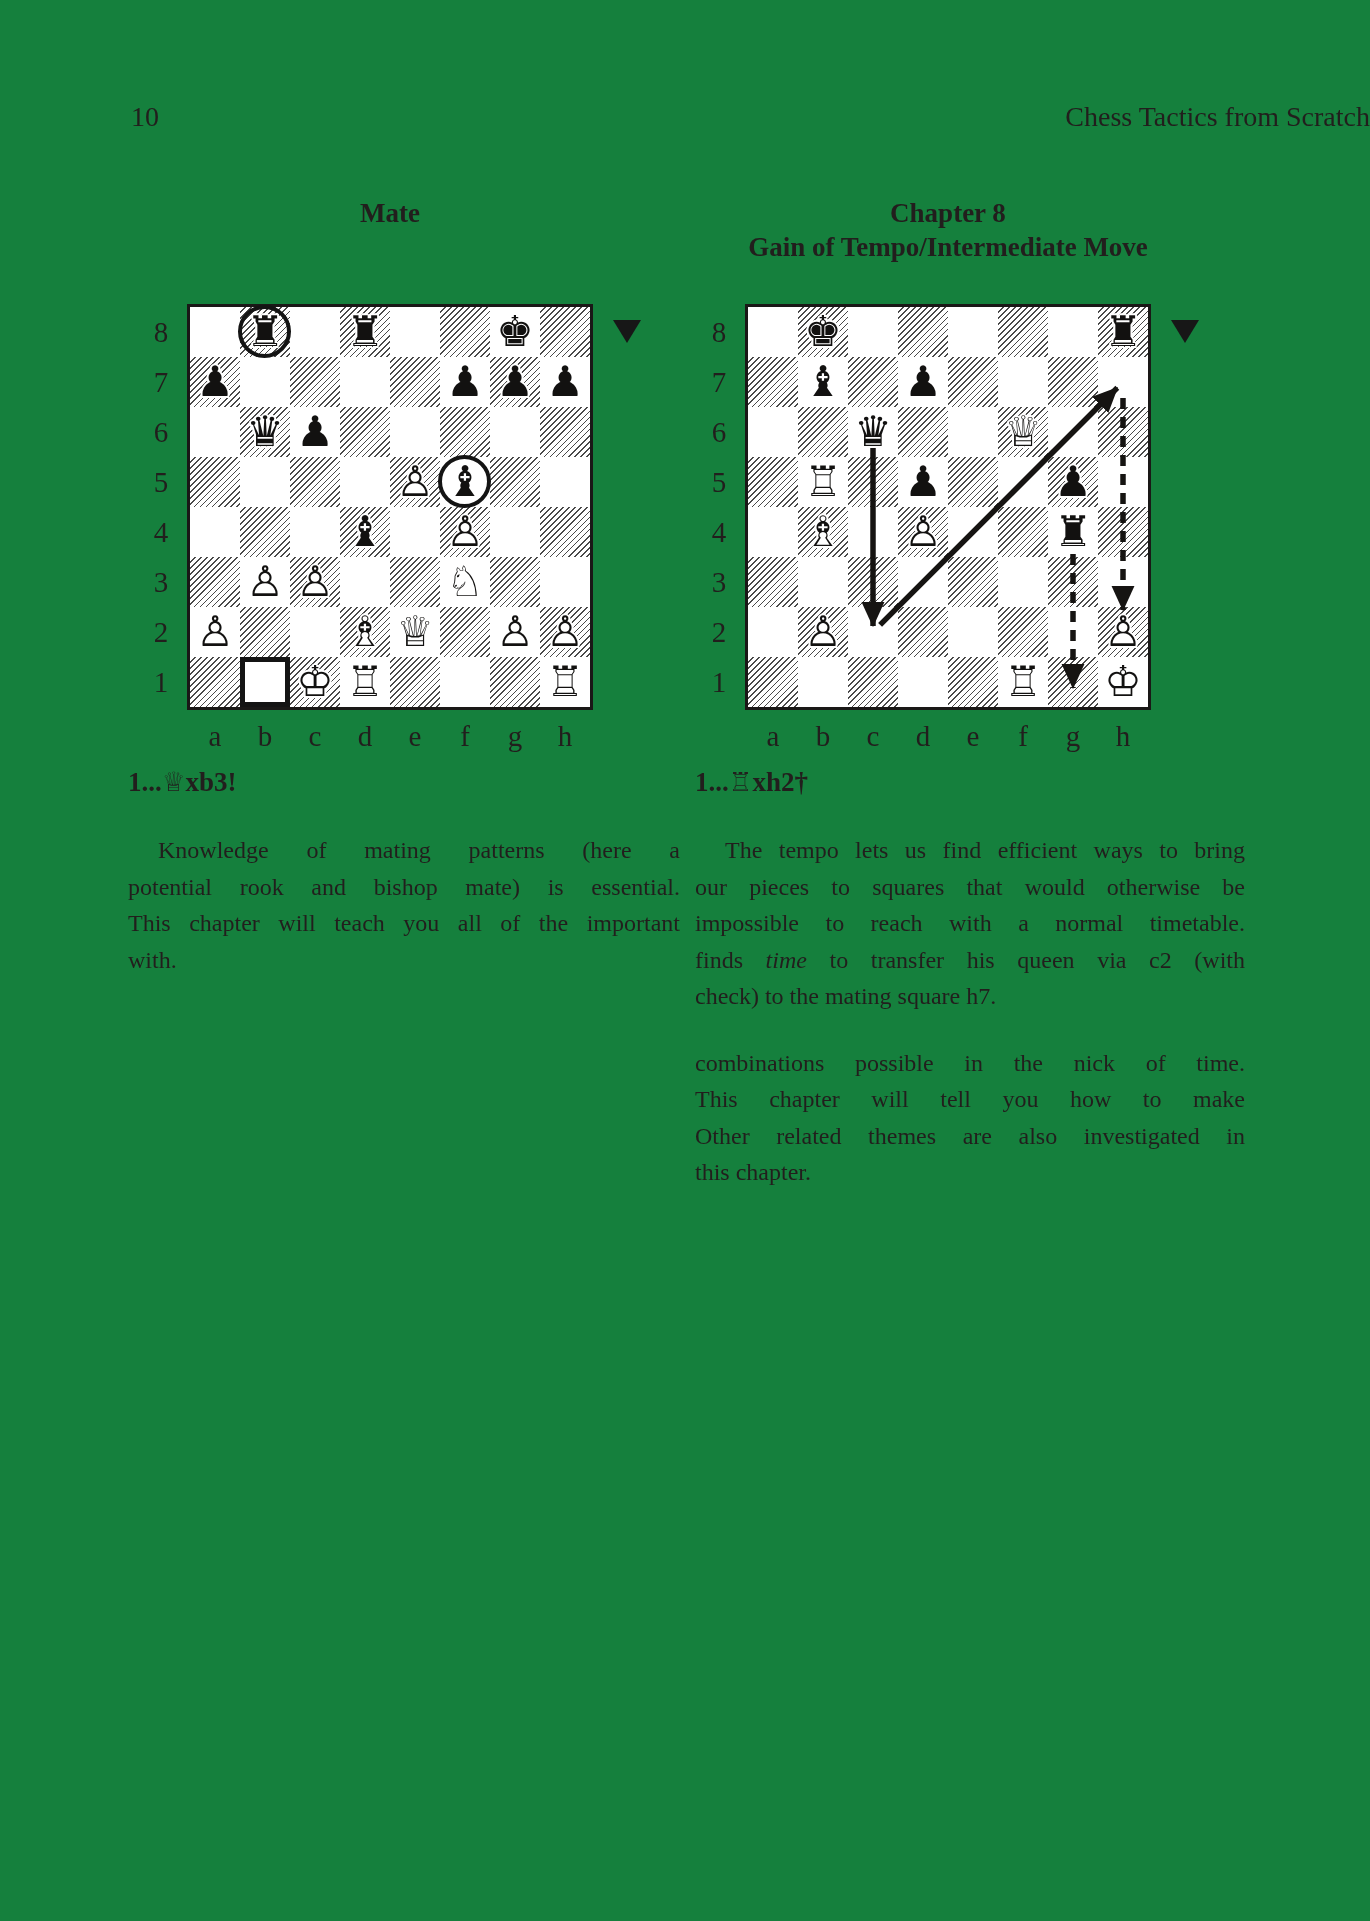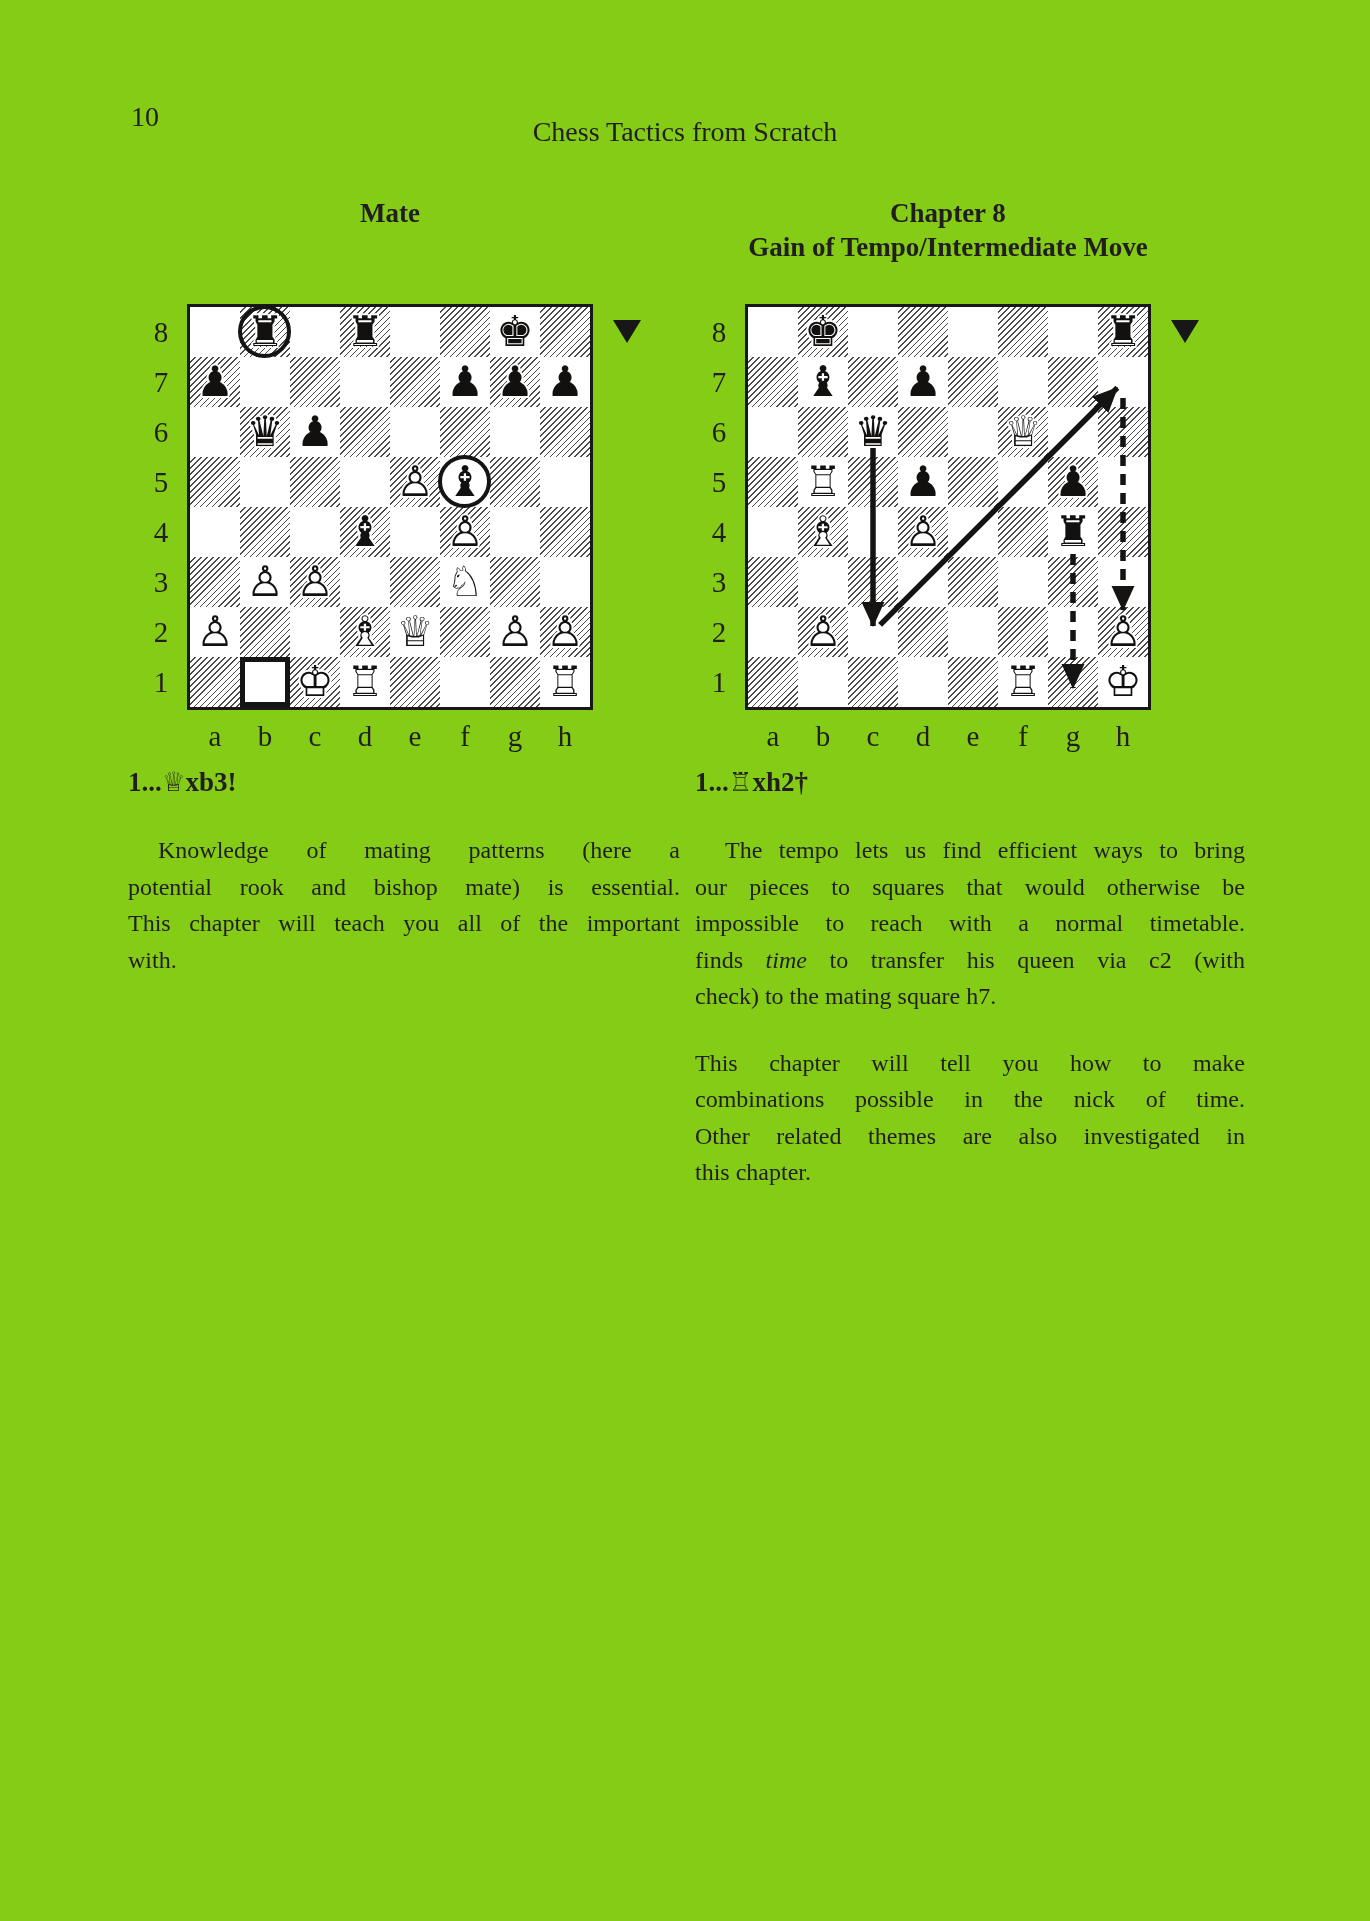--- a/index.html
+++ b/index.html
@@ -1,20 +1,20 @@
 <!DOCTYPE html>
 <html><head>
 <meta charset="utf-8">
 <style>
   html,body{margin:0;padding:0;background:#ffffff;}
-  .page{position:relative;width:1370px;height:1921px;background:#84cc16;
+  .page{position:relative;width:1370px;height:1921px;background:#15803d;
         font-family:"Liberation Serif",serif;color:#221e1d;overflow:hidden;}
 
   .page-number{position:absolute;left:131px;top:101px;font-size:28px;}
-  .book-title{position:absolute;left:0;top:101px;width:100%;text-align:center;font-size:28px;margin-top:15px;}
+  .book-title{position:absolute;left:0;top:101px;width:100%;text-align:right;font-size:28px;}
 
   .chapter-head{position:absolute;top:196px;width:406px;text-align:center;
                 font-weight:bold;font-size:27px;line-height:34px;}
   .chapter-head.left{left:187px}
   .chapter-head.right{left:745px}
 
   .board-wrap{position:absolute;top:304px;width:470px;height:460px;}
   .board-wrap.left{left:187px}
   .board-wrap.right{left:745px}
 
@@ -444,20 +444,20 @@
     </div>
   <div class="text-col right">
       <div class="para">
         <div class="line indent"><span>The tempo lets us find efficient ways to bring</span></div>
         <div class="line"><span>our pieces to squares that would otherwise be</span></div>
         <div class="line"><span>impossible to reach with a normal timetable.</span></div>
         <div class="line"><span>finds </span><span class="it">time</span><span> to transfer his queen via c2 (with</span></div>
         <div class="line last"><span>check) to the mating square h7.</span></div>
       </div>
       <div class="para">
+        <div class="line"><span>combinations possible in the nick of time.</span></div>
         <div class="line"><span>This chapter will tell you how to make</span></div>
-        <div class="line"><span>combinations possible in the nick of time.</span></div>
         <div class="line"><span>Other related themes are also investigated in</span></div>
         <div class="line last"><span>this chapter.</span></div>
       </div>
     </div>
 
 </div>
 
 </body></html>

